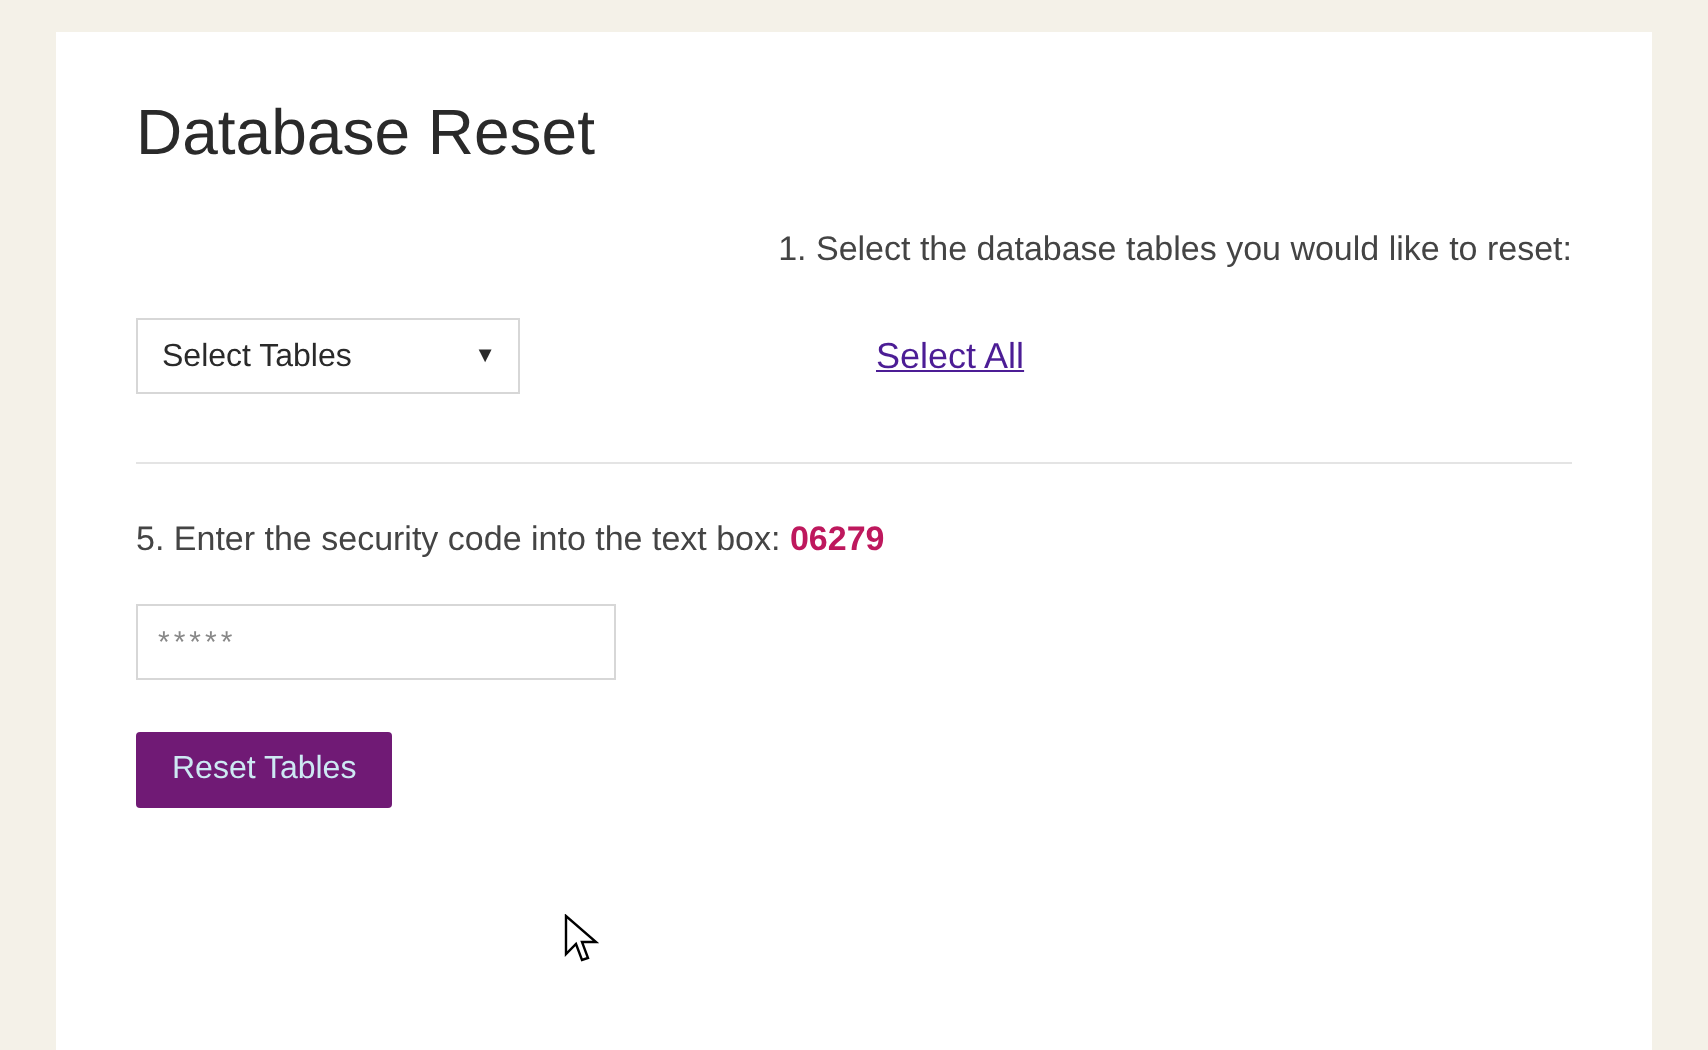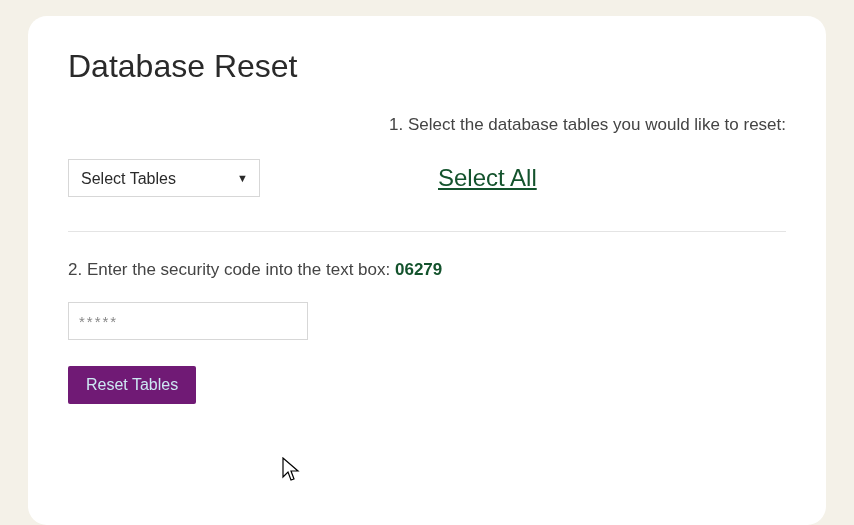--- a/index.html
+++ b/index.html
@@ -16,21 +16,20 @@
       position: relative;
     }
     .panel {
       background: #ffffff;
       position: absolute;
       top: 16px;
       left: 28px;
       right: 28px;
       bottom: 0;
       padding: 32px 40px 40px 40px;
-      border-radius: 19px;
     }
     .page-title {
       font-size: 32px;
       font-weight: 400;
       color: #2a2a2a;
       margin-bottom: 30px;
     }
     .step-label {
       font-size: 17px;
       color: #444;
@@ -62,39 +61,39 @@
     .select-caret {
       position: absolute;
       right: 12px;
       top: 50%;
       transform: translateY(-50%);
       pointer-events: none;
       font-size: 11px;
       color: #2a2a2a;
     }
     .select-all-link {
-      color: #14532d;
+      color: #4c1d95;
       text-decoration: underline;
-      font-size: 24px;
+      font-size: 18px;
       cursor: pointer;
       margin-left: 178px;
     }
     .divider {
       border: none;
       border-top: 1px solid #e4e4e4;
       margin-bottom: 28px;
     }
     .step-2-label {
       font-size: 17px;
       color: #444;
       margin-bottom: 22px;
     }
     .security-code {
       font-weight: 700;
-      color: #14532d;
+      color: #be185d;
     }
     .security-input {
       width: 240px;
       height: 38px;
       border: 1px solid #d7d7d7;
       background: #fff;
       font-size: 15px;
       color: #888;
       padding: 0 10px;
       letter-spacing: 2px;
@@ -132,21 +131,21 @@
         <option>Select Tables</option>
       </select>
       <span class="select-caret">▼</span>
     </div>
     <a class="select-all-link">Select All</a>
   </div>
 
   <hr class="divider">
 
   <p class="step-2-label">
-    <span>2. Enter the security code into the text box:  </span><span class="security-code">06279</span>
+    <span>5. Enter the security code into the text box:  </span><span class="security-code">06279</span>
   </p>
 
   <input type="text" class="security-input" value="*****" style="">
 
   <button class="reset-button">Reset Tables</button>
 
 </div>
 
 <svg class="cursor" width="20" height="26" viewBox="0 0 20 26">
   <path d="M1 1 L1 20 L6 15 L9 23 L12 22 L9 14 L16 14 Z" fill="#ffffff" stroke="#000000" stroke-width="1.2"></path>

